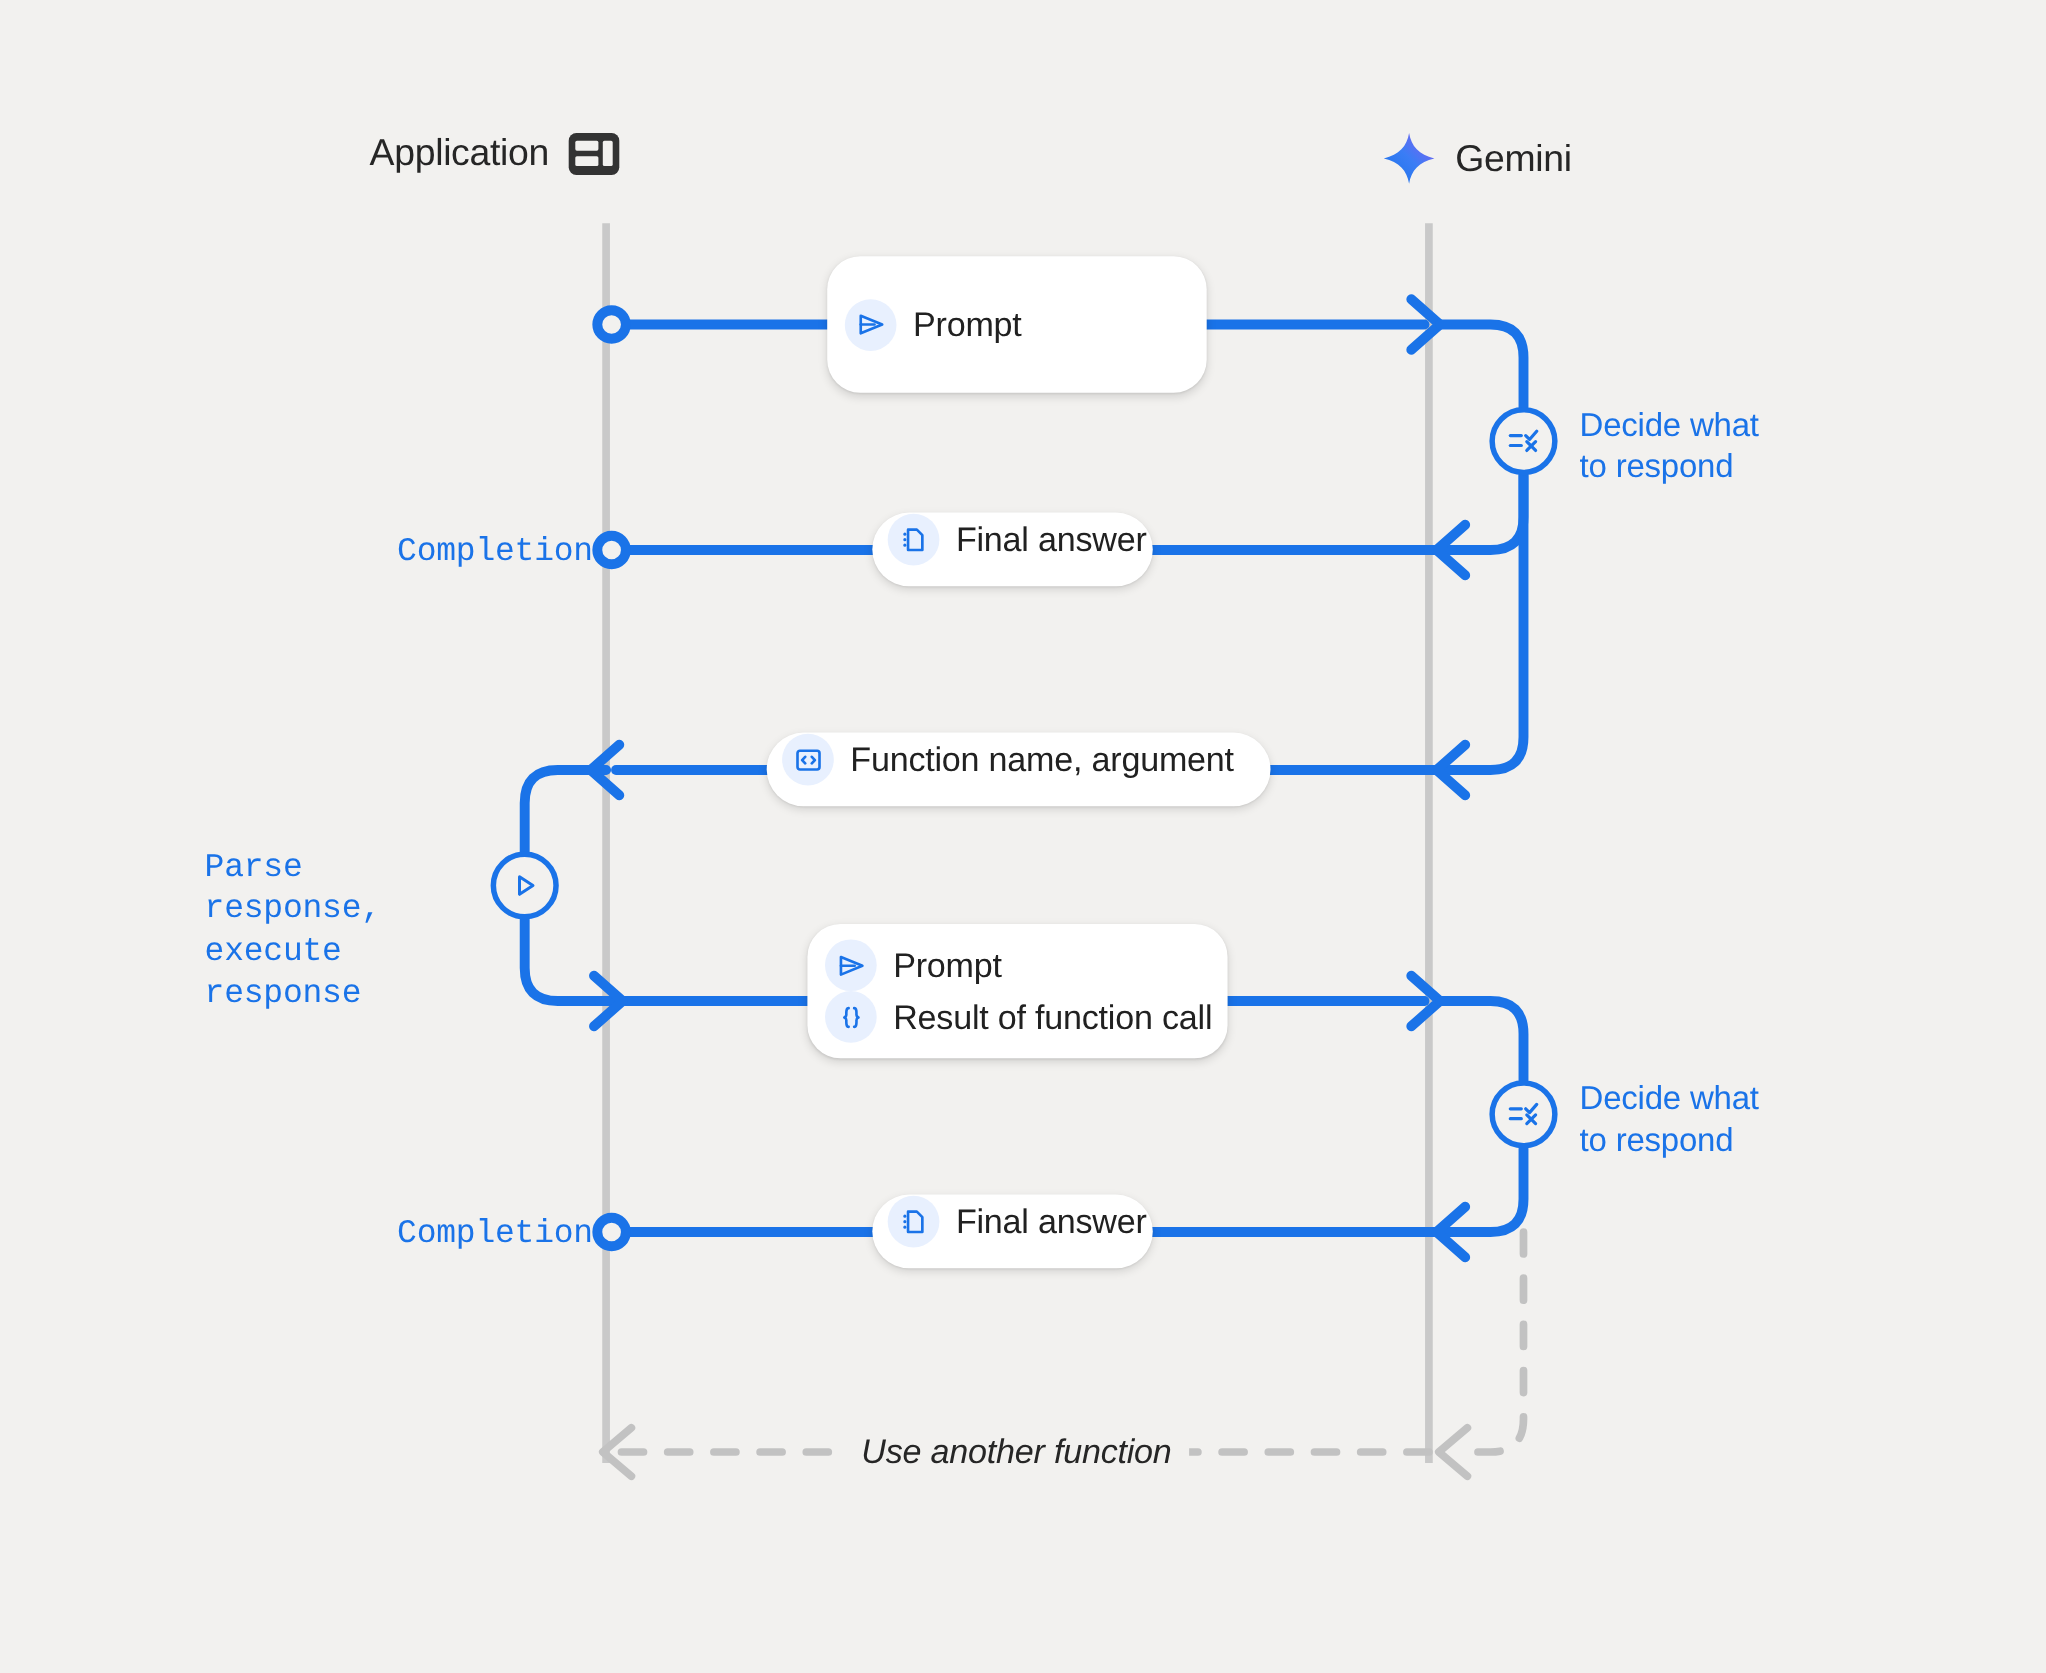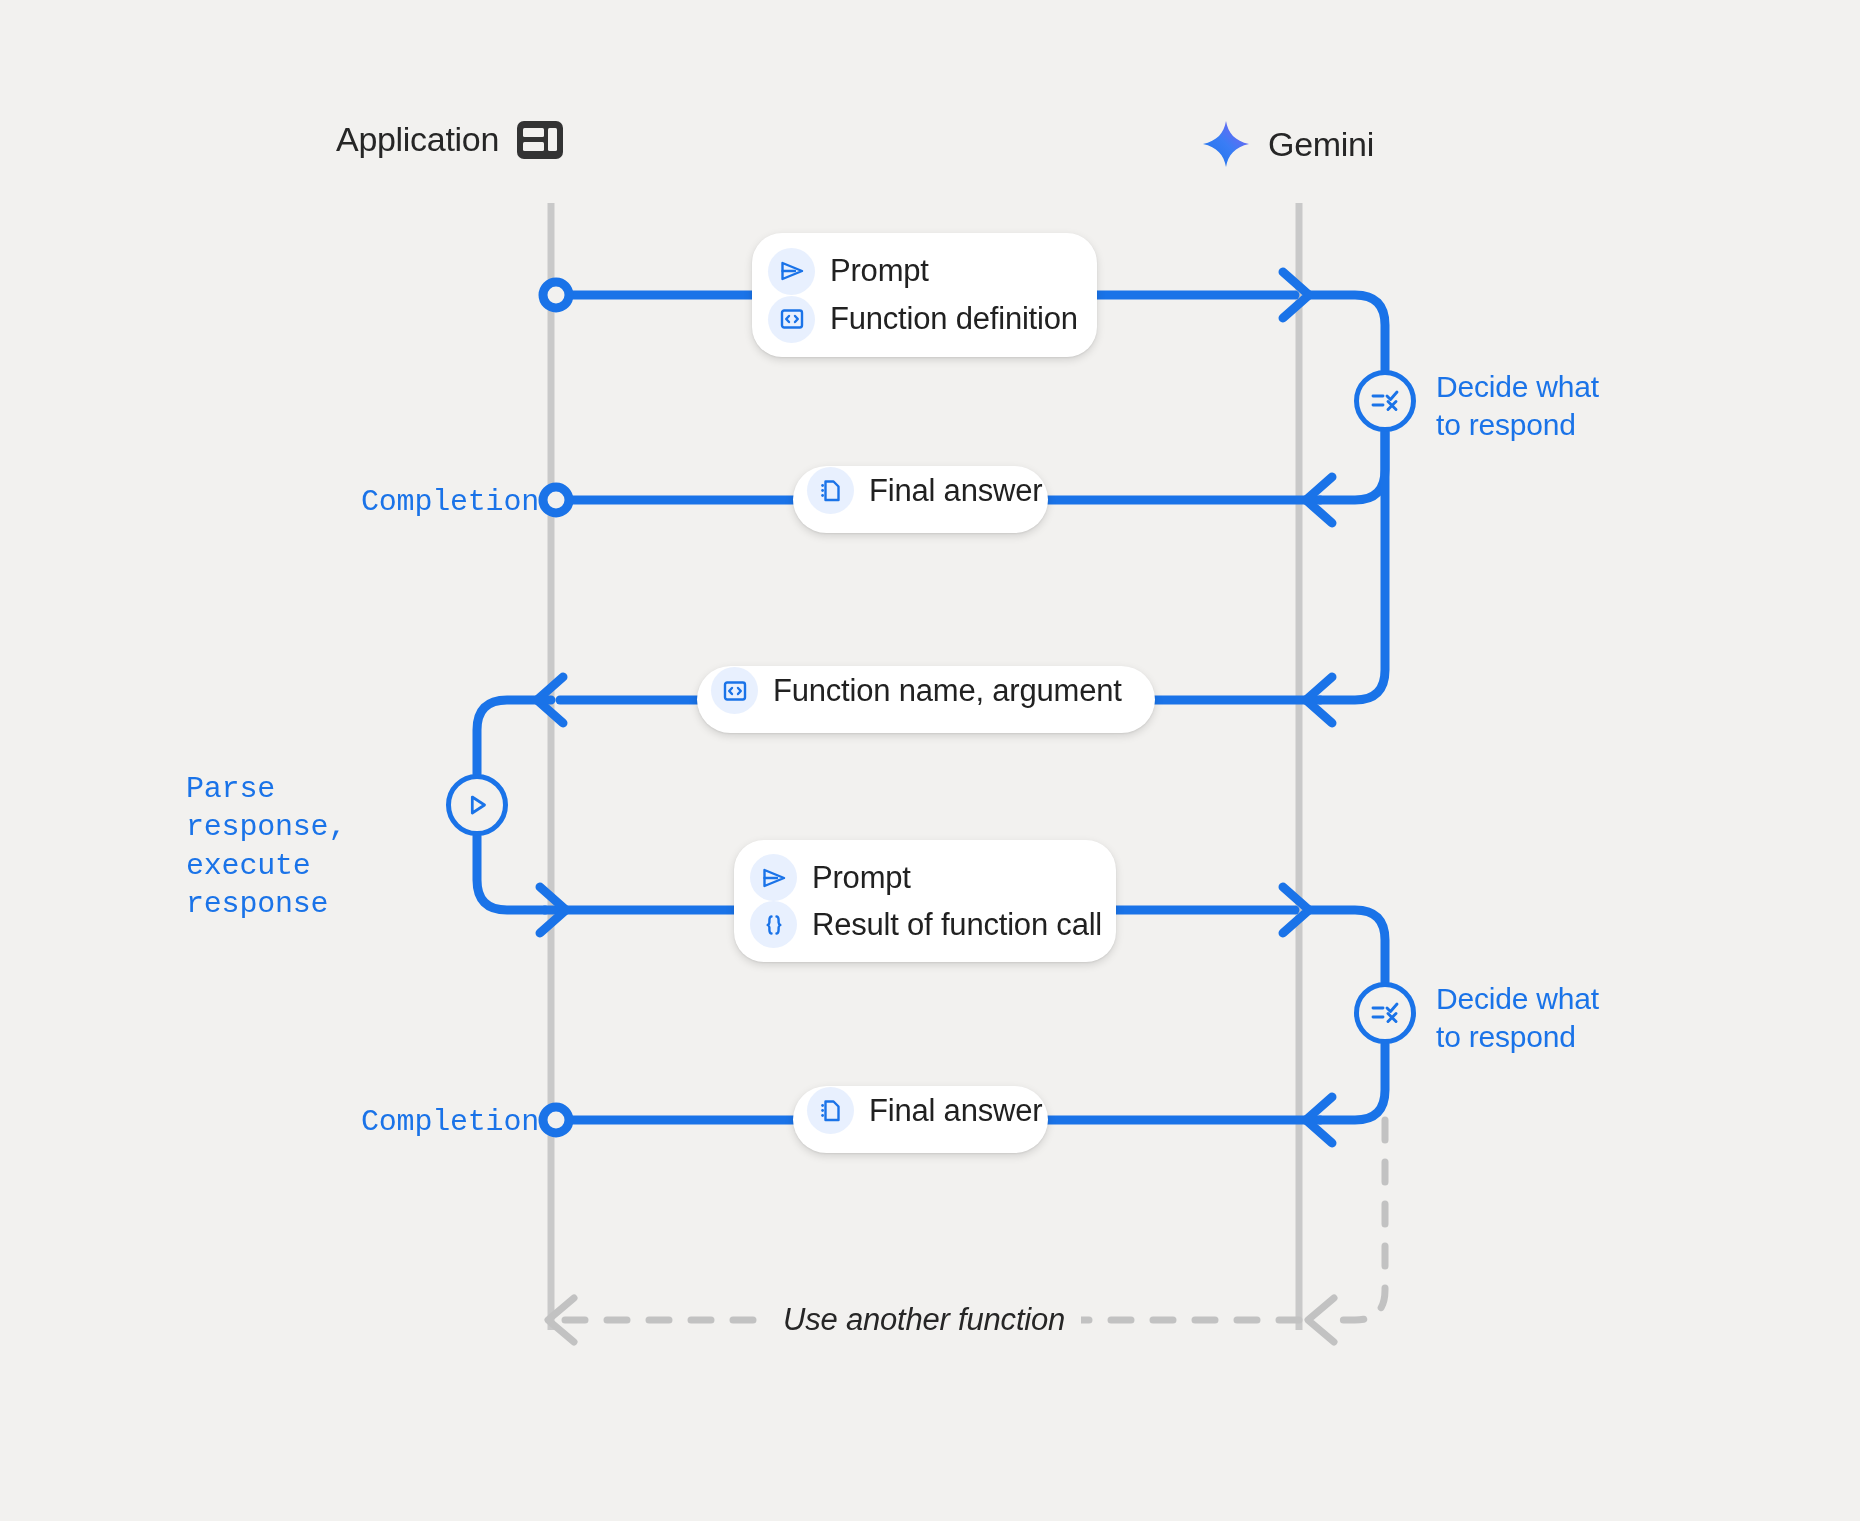--- a/index.html
+++ b/index.html
@@ -14,21 +14,21 @@
 
   
   #wires{position:absolute;left:0;top:0;width:1860px;height:1521px;}
 
   
   .actor{position:absolute;display:flex;align-items:center;gap:18px;}
   .actor-label{
     font-size:34px;color:#262626;letter-spacing:-0.3px;white-space:nowrap;
   }
   #actor-app{left:336px;top:120px;}
-  #actor-gemini{left:1202px;top:120px;text-align:center;}
+  #actor-gemini{left:1257px;top:120px;text-align:center;}
 
   .app-icon{width:46px;height:38px;background:#333333;border-radius:7px;position:relative;}
   .app-icon i{position:absolute;background:#f2f1ef;display:block;}
   .app-icon i.r1{left:6px;top:7px;width:21px;height:9px;border-radius:1.5px;}
   .app-icon i.r2{left:6px;top:21px;width:21px;height:9px;border-radius:1.5px;}
   .app-icon i.r3{left:31px;top:7px;width:9px;height:23px;border-radius:1.5px;}
 
   .gem-icon{width:48px;height:48px;}
 
   
@@ -188,30 +188,20 @@
   <div class="card" style="left:752px;top:233px;width:345px;height:124px;">
     <div class="crow">
       <span class="cbadge">
         <svg viewBox="0 0 26 26" width="26" height="26" fill="none" stroke="#1a73e8" stroke-width="2.4" stroke-linejoin="round">
           <path d="M3.5 5 L23 13 L3.5 21 Z"></path>
             <line x1="3.5" y1="13" x2="16" y2="13" stroke-linecap="round"></line>
         </svg>
       </span>
       <span class="txt">Prompt</span>
     </div>
-    <div class="crow">
-      <span class="cbadge">
-        <svg viewBox="0 0 26 26" width="26" height="26" fill="none" stroke="#1a73e8" stroke-width="2.4" stroke-linejoin="round">
-          <rect x="3" y="4.5" width="20" height="17" rx="2.2"></rect>
-          <polyline points="10,10 7.2,13 10,16" stroke-linecap="round"></polyline>
-          <polyline points="16,10 18.8,13 16,16" stroke-linecap="round"></polyline>
-        </svg>
-      </span>
-      <span class="txt">Function definition</span>
-    </div>
   </div>
 
   <div class="card single" style="left:793px;top:466px;width:255px;height:67px;">
     <div class="crow">
       <span class="cbadge">
         <svg viewBox="0 0 26 26" width="26" height="26" fill="none" stroke="#1a73e8" stroke-width="2.4" stroke-linejoin="round">
           <path d="M7.5 3.5 H15.5 L20.5 8.5 V22 H7.5 Z" stroke-linecap="round"></path>
           <line x1="4.6" y1="7.5" x2="4.6" y2="7.6" stroke-linecap="round" stroke-width="2.8"></line>
           <line x1="4.6" y1="12.5" x2="4.6" y2="12.6" stroke-linecap="round" stroke-width="2.8"></line>
           <line x1="4.6" y1="17.5" x2="4.6" y2="17.6" stroke-linecap="round" stroke-width="2.8"></line>

